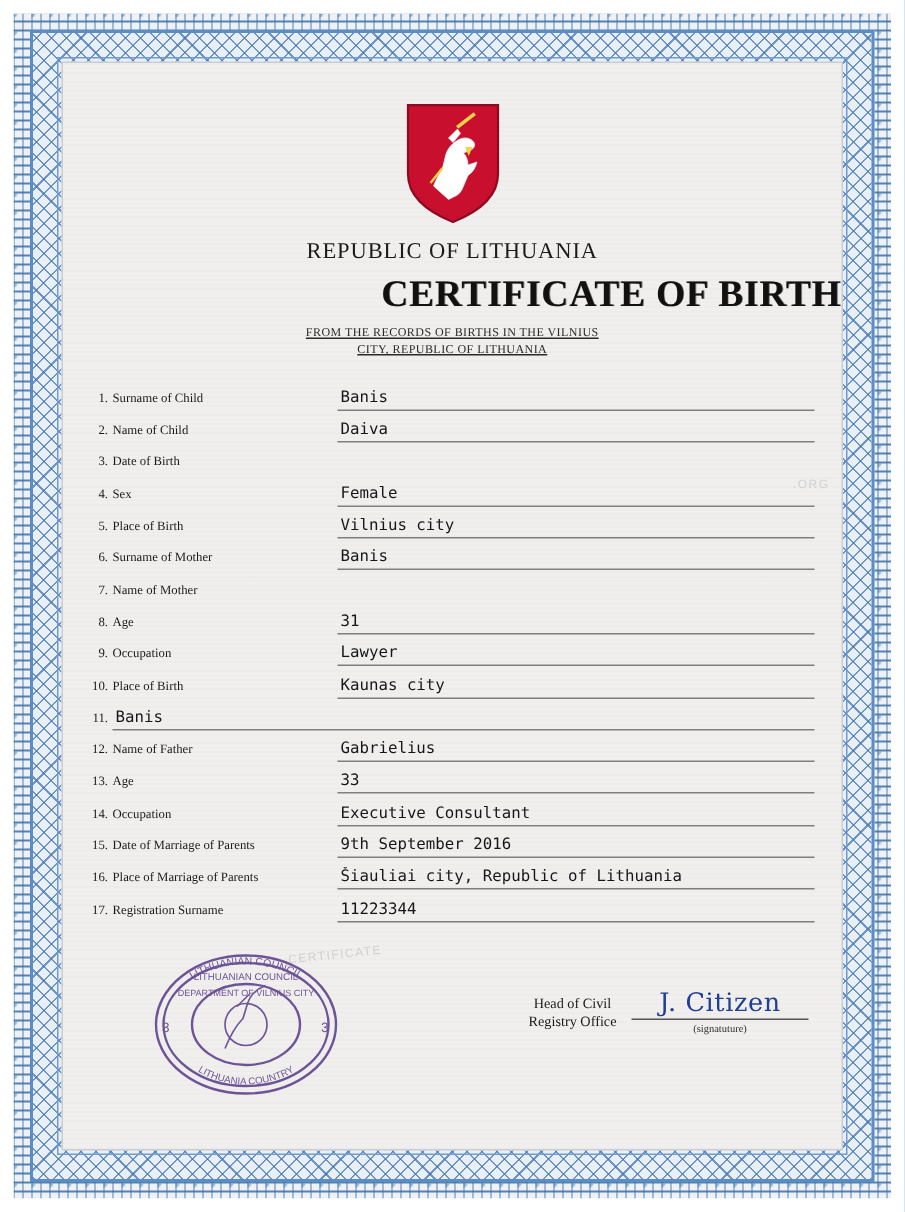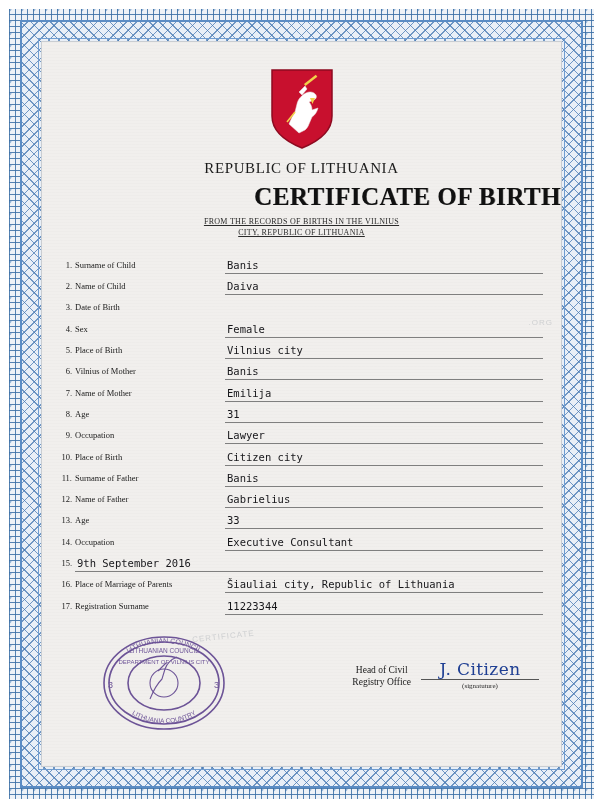--- a/index.html
+++ b/index.html
@@ -302,51 +302,49 @@
       </div>
 
       <div class="field-row">
         <div class="field-num">5.</div>
         <div class="field-label">Place of Birth</div>
         <div class="field-value">Vilnius city</div>
       </div>
 
       <div class="field-row">
         <div class="field-num">6.</div>
-        <div class="field-label">Vilnius of Mother</div>
+        <div class="field-label">Surname of Mother</div>
         <div class="field-value">Banis</div>
       </div>
 
       <div class="field-row">
         <div class="field-num">7.</div>
         <div class="field-label">Name of Mother</div>
-        <div class="field-value">Emilija</div>
       </div>
 
       <div class="field-row">
         <div class="field-num">8.</div>
         <div class="field-label">Age</div>
         <div class="field-value">31</div>
       </div>
 
       <div class="field-row">
         <div class="field-num">9.</div>
         <div class="field-label">Occupation</div>
         <div class="field-value">Lawyer</div>
       </div>
 
       <div class="field-row">
         <div class="field-num">10.</div>
         <div class="field-label">Place of Birth</div>
-        <div class="field-value">Citizen city</div>
+        <div class="field-value">Kaunas city</div>
       </div>
 
       <div class="field-row">
         <div class="field-num">11.</div>
-        <div class="field-label">Surname of Father</div>
         <div class="field-value">Banis</div>
       </div>
 
       <div class="field-row">
         <div class="field-num">12.</div>
         <div class="field-label">Name of Father</div>
         <div class="field-value">Gabrielius</div>
       </div>
 
       <div class="field-row">
@@ -356,20 +354,21 @@
       </div>
 
       <div class="field-row">
         <div class="field-num">14.</div>
         <div class="field-label">Occupation</div>
         <div class="field-value">Executive Consultant</div>
       </div>
 
       <div class="field-row">
         <div class="field-num">15.</div>
+        <div class="field-label">Date of Marriage of Parents</div>
         <div class="field-value">9th September 2016</div>
       </div>
 
       <div class="field-row">
         <div class="field-num">16.</div>
         <div class="field-label">Place of Marriage of Parents</div>
         <div class="field-value">Šiauliai city, Republic of Lithuania</div>
       </div>
 
       <div class="field-row">

